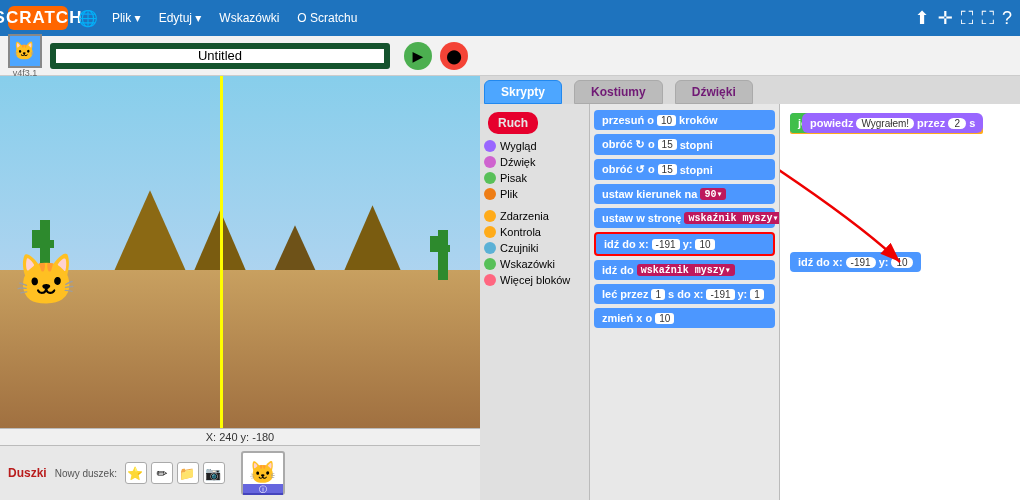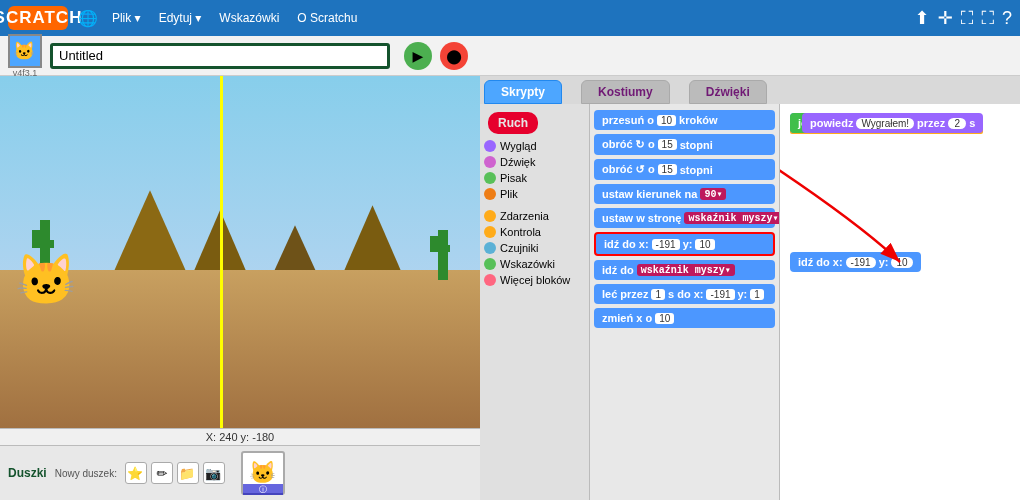--- a/index.html
+++ b/index.html
@@ -47,25 +47,26 @@
       width: 34px; height: 34px;
       background: #4da6ff;
       border: 2px solid #888;
       display: flex; align-items: center; justify-content: center;
       font-size: 18px;
     }
     .version-text { font-size: 9px; color: #666; }
     .project-name-input {
       width: 340px;
       height: 26px;
-      border: 3px solid #14532d;
+      border: 6px solid #14532d;
       border-radius: 3px;
       padding: 2px 6px;
       font-size: 13px;
       background: white;
+      text-align: center;
     }
     .flag-btn {
       width: 28px; height: 28px;
       background: #4caf50;
       border-radius: 50%;
       display: flex; align-items: center; justify-content: center;
       cursor: pointer;
       font-size: 14px;
       border: none;
     }
@@ -141,21 +142,21 @@
     #sprite-panel {
       height: 55px;
       background: #e8e8e8;
       border-top: 1px solid #bbb;
       display: flex;
       align-items: center;
       padding: 4px 8px;
       gap: 8px;
     }
     .sprite-panel-label {
-      font-weight: bold; font-size: 12px; color: #14532d;
+      font-weight: bold; font-size: 12px; color: #b91c1c;
     }
     .new-sprite-label { font-size: 10px; color: #555; }
     .sprite-add-icons { display: flex; gap: 4px; align-items: center; }
     .sprite-add-icon {
       width: 22px; height: 22px;
       background: white;
       border: 1px solid #aaa;
       border-radius: 3px;
       display: flex; align-items: center; justify-content: center;
       cursor: pointer; font-size: 13px;
@@ -181,21 +182,21 @@
     #script-area {
       flex: 1;
       display: flex;
       flex-direction: column;
       background: #d9d9d9;
     }
     .tabs-row {
       display: flex;
       background: #d9d9d9;
       padding: 4px 4px 0;
-      gap: 19px;
+      gap: 12px;
     }
     .tab {
       padding: 4px 16px;
       border-radius: 6px 6px 0 0;
       cursor: pointer;
       font-size: 12px;
       font-weight: bold;
       background: #bbb;
       color: #701a75;
       border: 1px solid #aaa;
@@ -539,21 +540,21 @@
           </div>
 
           <div class="ws-block ws-green" style="margin-top:-1px;">
             <span>jeżeli</span>
             <span>dotyka</span>
             <span class="ws-dropdown">Duszek1</span>
             <span class="ws-input-sm">?</span>
             <span>to</span>
           </div>
 
-          <div class="ws-block ws-purple" style="margin-top:-1px;margin-left:12px;">
+          <div class="ws-block ws-purple" style="margin-top:-1px;margin-left:12px;border-radius:6px;">
             <span>powiedz</span>
             <span class="ws-input-sm" style="min-width:50px;">Wygrałem!</span>
             <span>przez</span>
             <span class="ws-input-sm">2</span>
             <span>s</span>
           </div>
         </div>
 
         <div class="ws-block ws-blue" style="position:absolute;left:10px;top:148px;">
           <span>idź do x:</span>

